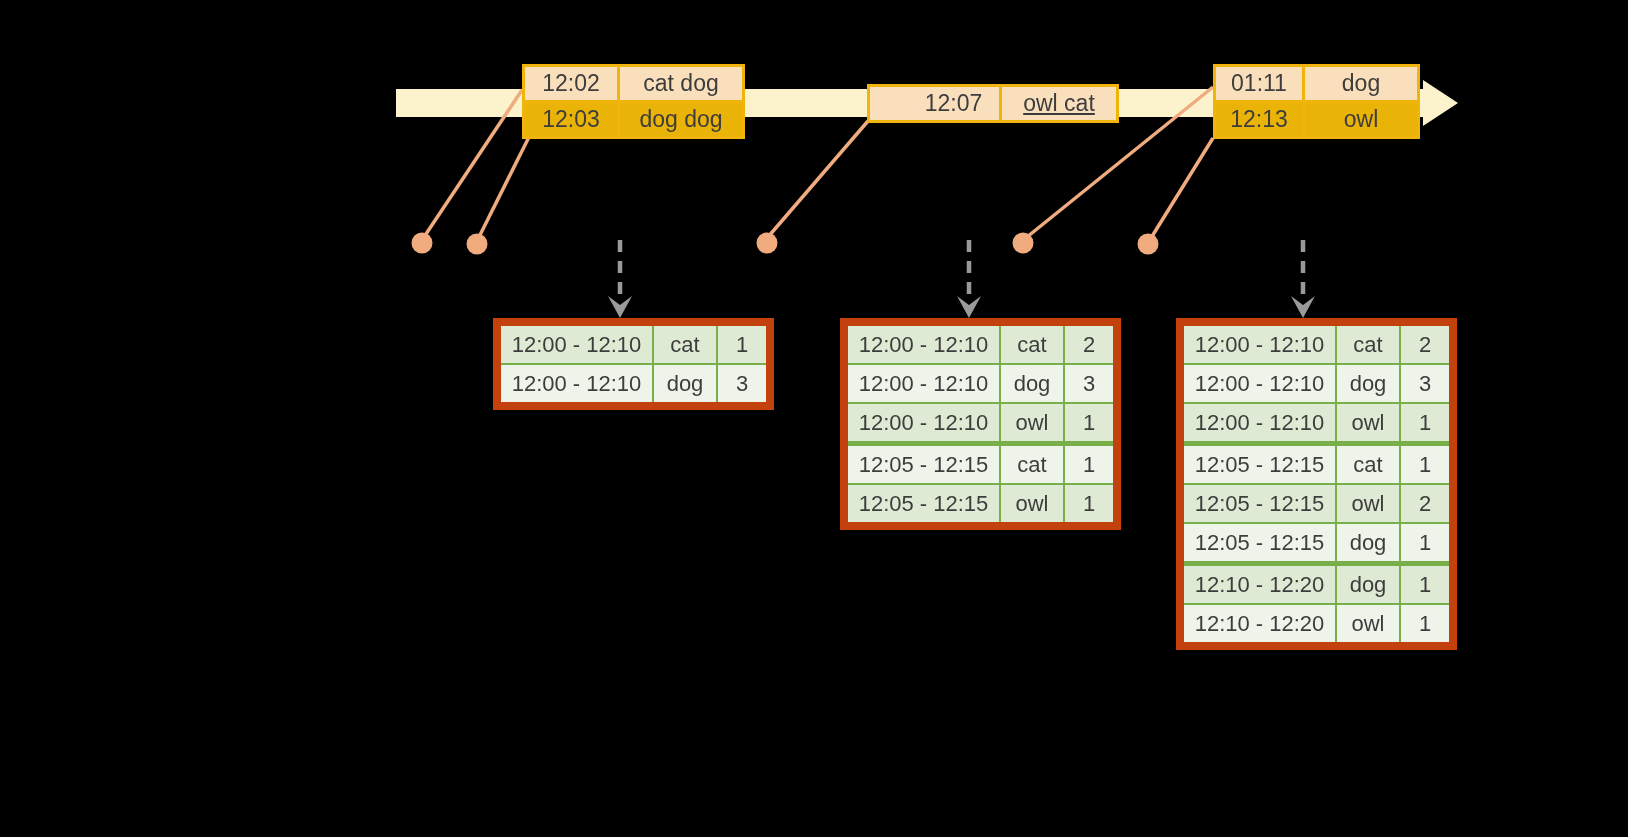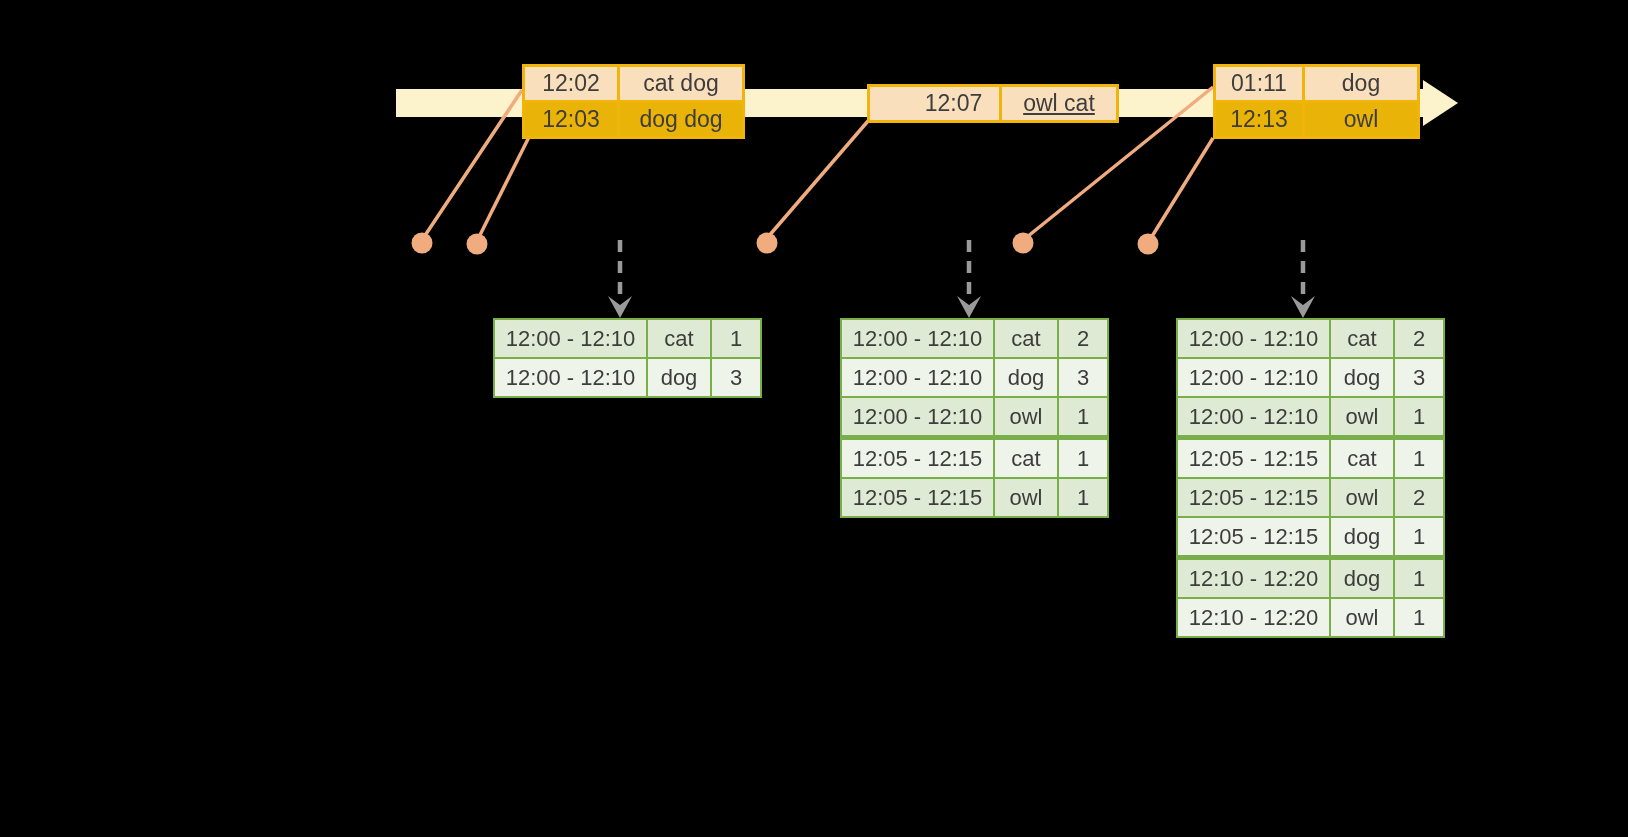--- a/index.html
+++ b/index.html
@@ -27,21 +27,21 @@
   .event-table tr.peach-dark td{background:#fadfbd;}
   .event-table tr.peach-light td{background:#eab308;}
   .et-time{min-width:74px;}
   .t1 .et-time{width:80px;} .t1 .et-words{width:110px;}
   .t2 .et-time{width:79px;padding-left:44px;} .t2 .et-words{width:102px;text-decoration:underline;}
   .t3 .et-time{width:68px;} .t3 .et-words{width:100px;}
 
   
   .result-table{
     position:absolute;
-    border:2px solid #c2410c;
+    border:8px solid #c2410c;
     background:#eff4ea;
   }
   .result-table td{
     border:2px solid #79af48;
     height:37px;
     text-align:center;
     font-size:22px;
     color:#3d3d3d;
     padding:0 8px;
   }

